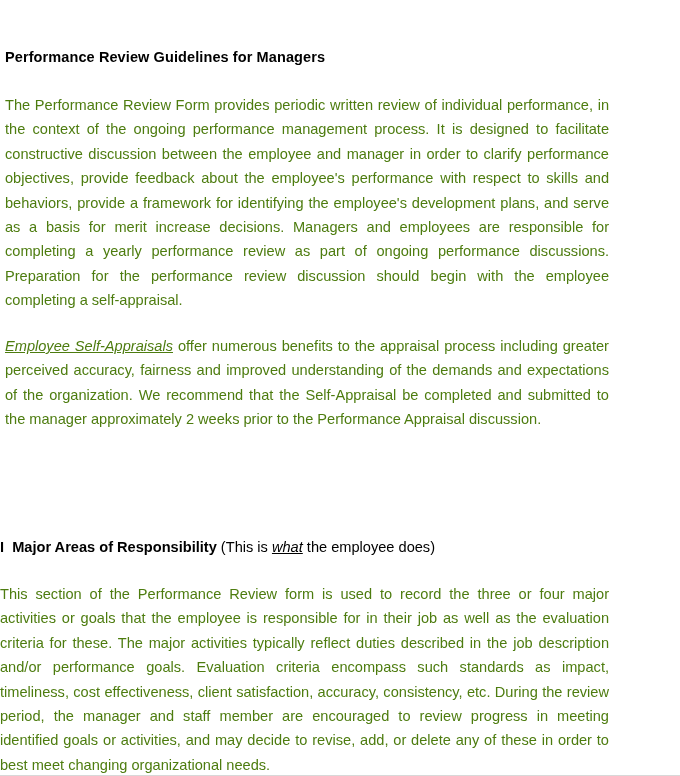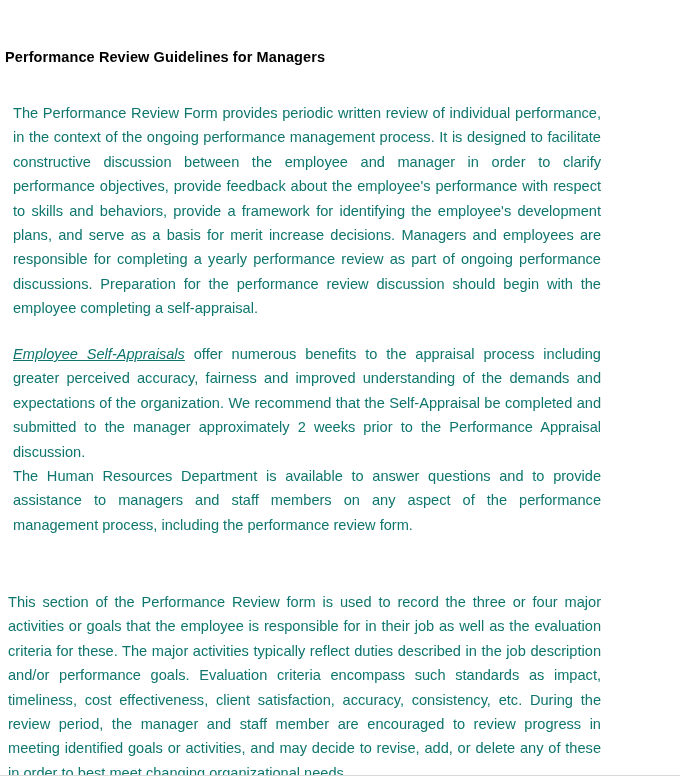--- a/index.html
+++ b/index.html
@@ -31,23 +31,23 @@
     position: absolute;
     left: 5px;
     top: 49px;
     white-space: nowrap;
   }
   p.body-para {
     font-size: 14.6px;
     line-height: 24.4px;
     text-align: justify;
     text-justify: inter-word;
-    margin: 8px;
+    margin: 0;
     padding: 0;
-    color: #0f766e;
+    color: #4d7c0f;
   }
   .para-block {
     position: absolute;
     width: 604px;
     left: 5px;
   }
   #para-1 { top: 93px; }
   #para-2 { top: 334px; }
   #para-3 { top: 456px; }
   #section-heading {
@@ -99,24 +99,22 @@
   <h1 class="doc-title">Performance Review Guidelines for Managers</h1>
 
   <div class="para-block" id="para-1">
     <p class="body-para">The Performance Review Form provides periodic written review of individual performance, in the context of the ongoing performance management process. It is designed to facilitate constructive discussion between the employee and manager in order to clarify performance objectives, provide feedback about the employee's performance with respect to skills and behaviors, provide a framework for identifying the employee's development plans, and serve as a basis for merit increase decisions.   Managers and employees are responsible for completing a yearly performance review as part of ongoing performance discussions. Preparation for the performance review discussion should begin with the employee completing a self-appraisal.</p>
   </div>
 
   <div class="para-block" id="para-2">
     <p class="body-para"><span class="u">Employee Self-Appraisals</span><span> offer numerous benefits to the appraisal process including greater perceived accuracy, fairness and improved understanding of the demands and expectations of the organization.  We recommend that the Self-Appraisal be completed and submitted to the manager approximately 2 weeks prior to the Performance Appraisal discussion.</span></p>
   </div>
 
-  <div class="para-block" id="para-3">
-    <p class="body-para">The Human Resources Department is available to answer questions and to provide assistance to managers and staff members on any aspect of the performance management process, including the performance review form.</p>
-  </div>
 
+  <div id="section-heading"><span class="heading-numeral">I</span><span class="heading-title">&nbsp;&nbsp;</span><span class="heading-title">Major Areas of Responsibility</span><span class="heading-tail"> (This is </span><span class="iu">what</span><span class="heading-tail"> the employee does)</span></div>
 
   <div class="para-block" id="para-4">
     <p class="body-para">This section of the Performance Review form is used to record the three or four major activities or goals that the employee is responsible for in their job as well as the evaluation criteria for these.   The major activities typically reflect duties described in the job description and/or performance goals.  Evaluation criteria encompass such standards as impact, timeliness, cost effectiveness, client satisfaction, accuracy, consistency, etc.   During the review period, the manager and staff member are encouraged to review progress in meeting identified goals or activities, and may decide to revise, add, or delete any of these in order to best meet changing organizational needs.</p>
   </div>
 
   <div class="bottom-rule"></div>
 
 </div>
 
 </body></html>

